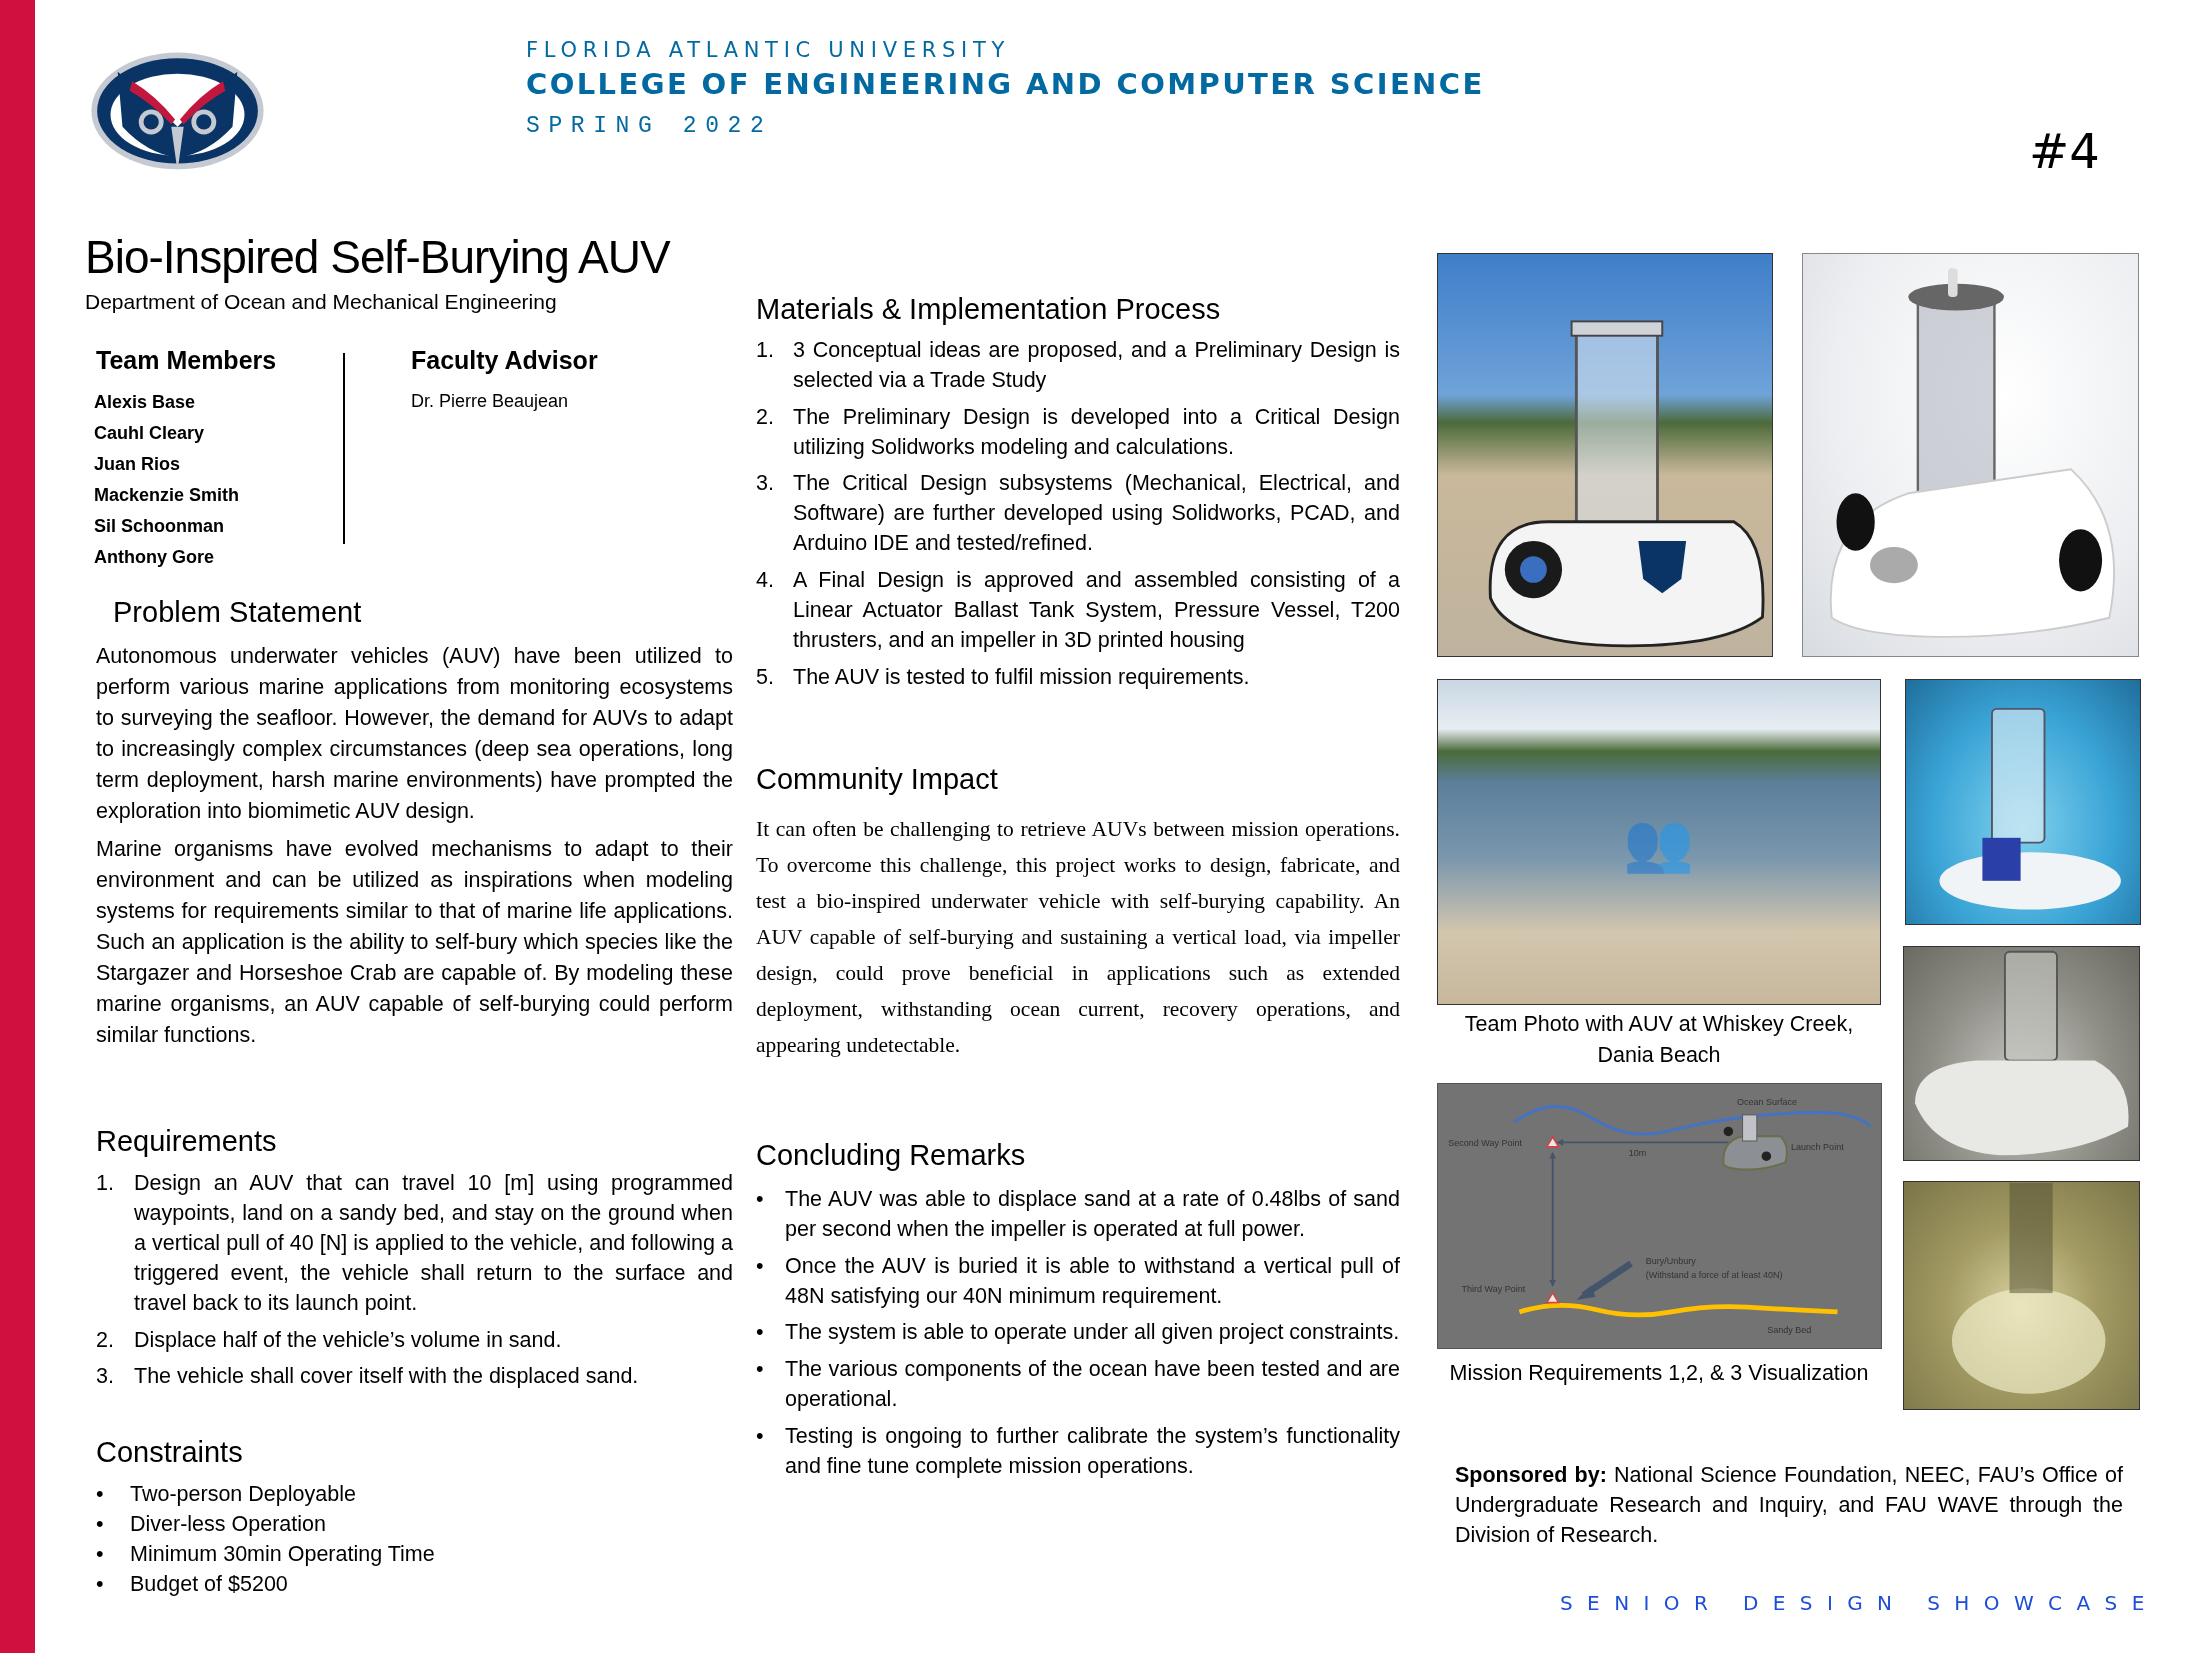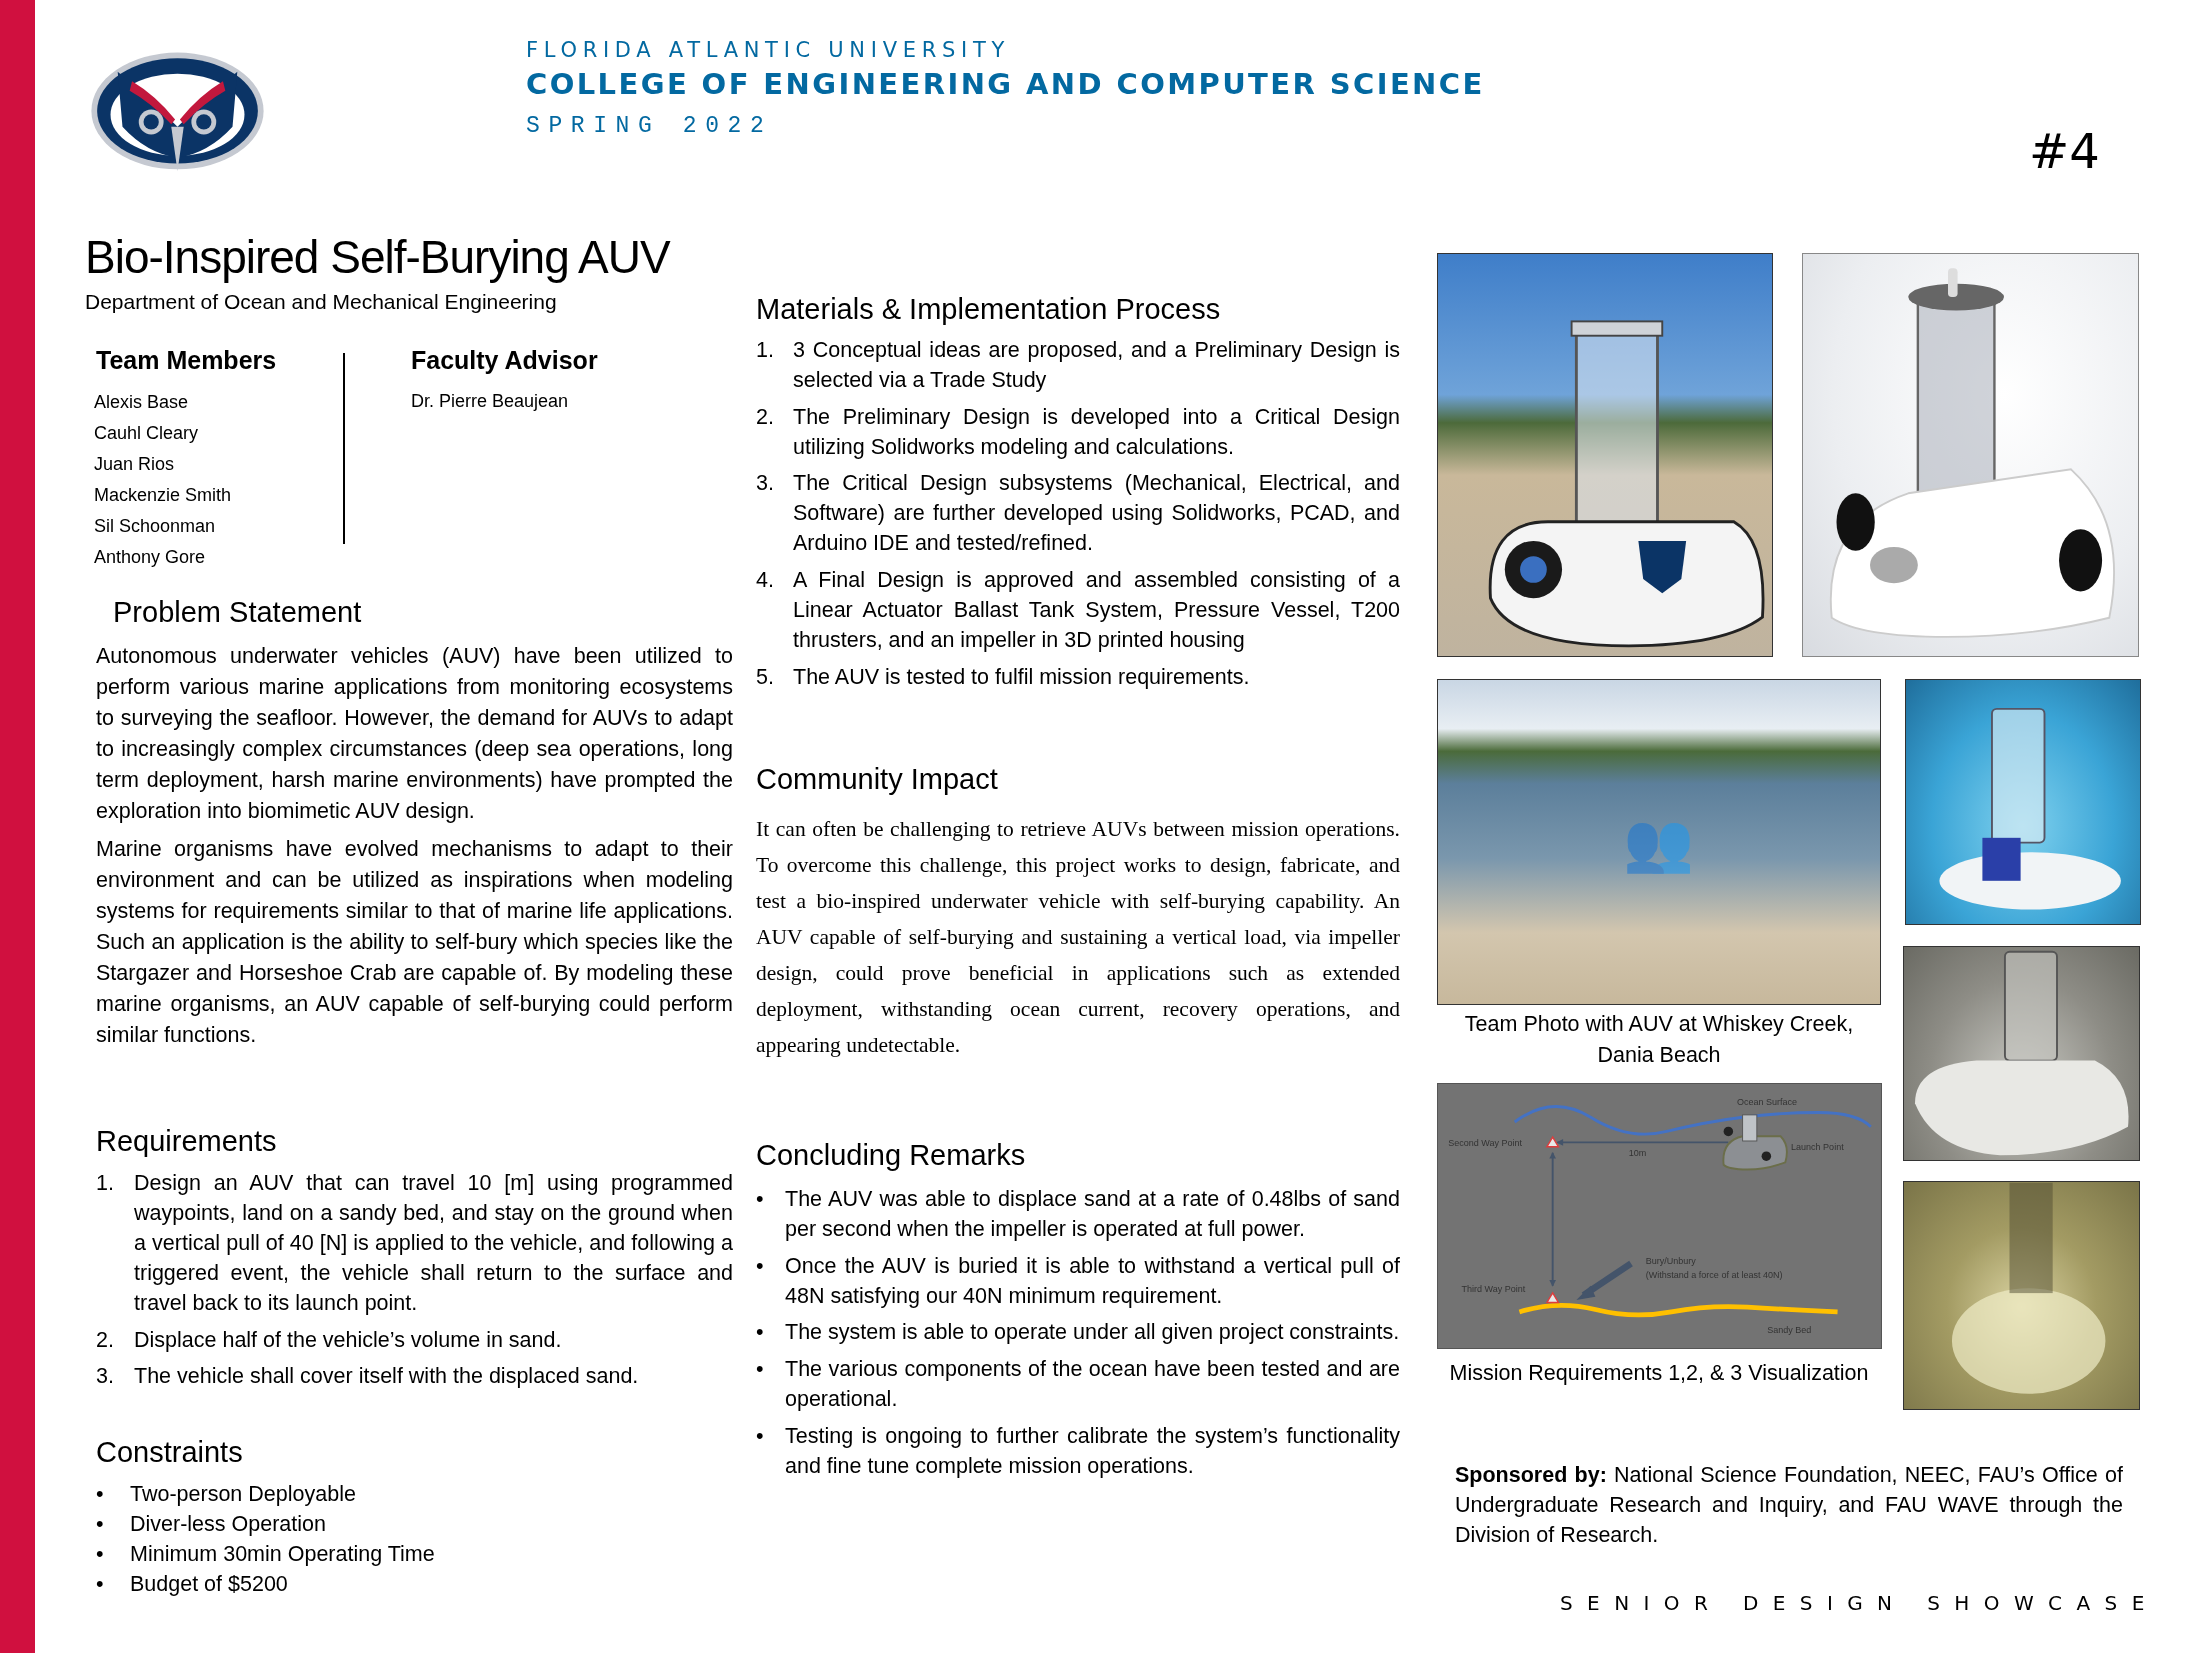--- a/index.html
+++ b/index.html
@@ -14,21 +14,21 @@
   #poster-num { left:2029px; top:123px; font-size:48px; font-family:"DejaVu Sans", sans-serif; }
   
   #logo { left:89px; top:43px; width:177px; height:134px; }
   
   #title { left:85px; top:230px; font-size:46px; font-family:"Liberation Sans", sans-serif; letter-spacing:-1px; }
   #dept { left:85px; top:290px; font-size:21px; }
   .col-head { font-size:25px; font-weight:bold; }
   #team-head { left:96px; top:346px; }
   #adv-head { left:411px; top:346px; }
   #divider { left:343px; top:353px; width:2.4px; height:191px; background:#000; }
-  #team-list { left:94px; top:387px; font-size:18px; line-height:31px; }
+  #team-list { left:94px; top:387px; font-size:18px; line-height:31px;font-weight:bold; }
   #adv-name { left:411px; top:391px; font-size:18px; }
   .sec-head { font-size:29px; }
   .body { font-size:21.5px; line-height:31px; text-align:justify; }
   #ps-head { left:113px; top:596px; }
   #ps-body { left:96px; top:641px; width:637px; }
   #ps-body p { margin:0 0 6.7px 0; }
   #req-head { left:96px; top:1125px; }
   #req-list { left:96px; top:1168px; width:637px; font-size:21.5px; line-height:30px; }
   ol.num, ul.bul { margin:0; padding:0; list-style:none; }
   ol.num li, ul.bul li { position:relative; padding-left:38px; margin-bottom:6.7px; text-align:justify; }
@@ -59,21 +59,21 @@
     background:radial-gradient(ellipse at 50% 65%,#c9c9c3 0%,#8e8d86 55%,#6a6a63 100%); }
   #img-murky2 { left:1903px; top:1181px; width:237px; height:229px;
     background:radial-gradient(ellipse at 50% 55%,#d9d2a0 0%,#a39b63 45%,#7a7448 100%); }
   .ph-icon { position:absolute; left:50%; top:50%; transform:translate(-50%,-50%); font-size:57px; color:rgba(255,255,255,0.55); }
   .caption { text-align:center; font-size:21.5px; line-height:31px; }
   #cap-team { left:1437px; top:1009px; width:444px; }
   #diagram { left:1437px; top:1083px; width:445px; height:266px; border:1.4px solid #555; box-sizing:border-box; background:#737373; }
   #cap-mission { left:1437px; top:1358px; width:444px; }
   #sponsor { left:1455px; top:1460px; width:668px; font-size:21.5px; line-height:30px; text-align:justify; }
   #sponsor b { font-weight:bold; }
-  #footer { left:1560px; top:1591px; font-size:20px; letter-spacing:14.4px; color:#000000; font-family:"DejaVu Sans", sans-serif; }
+  #footer { left:1560px; top:1591px; font-size:20px; letter-spacing:14.4px; color:#1d4ed8; font-family:"DejaVu Sans", sans-serif; }
   svg text { font-family:"Liberation Sans", sans-serif; }
 </style>
 </head>
 <body>
 
 <div id="red-bar" class="abs"></div>
 
 <svg id="logo" class="abs" viewBox="0 0 370 280">
   <ellipse cx="185" cy="142" rx="180" ry="122" fill="#c5c9d1"></ellipse>
   <ellipse cx="185" cy="142" rx="168" ry="110" fill="#0b3466"></ellipse>

